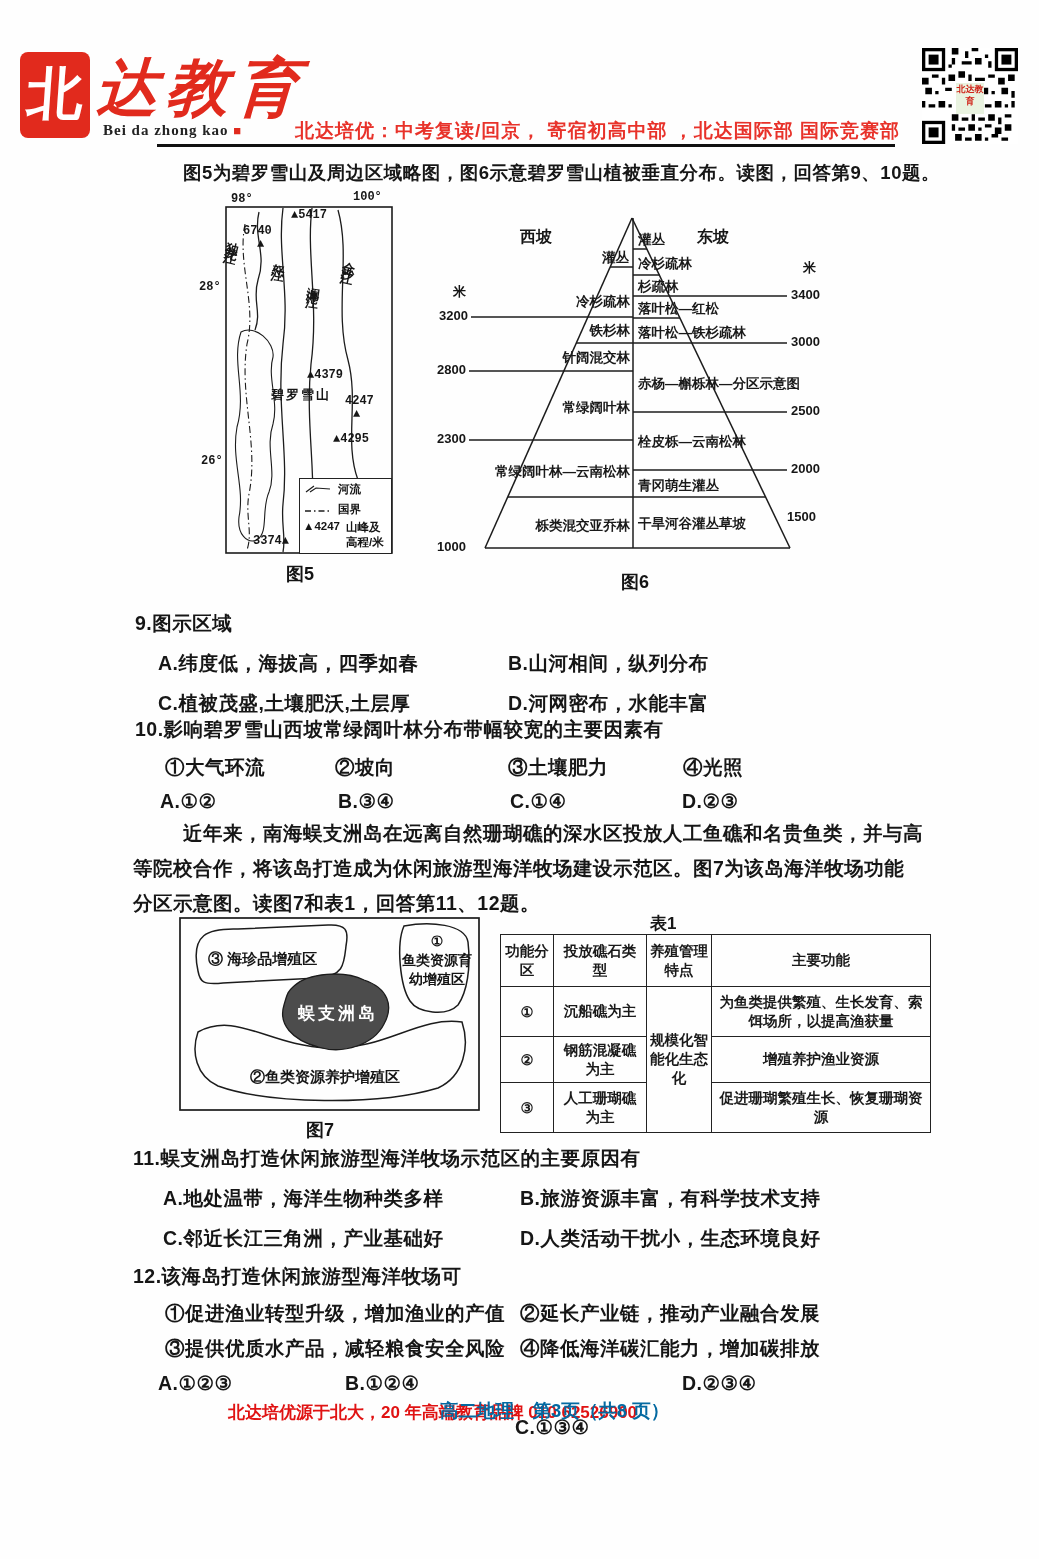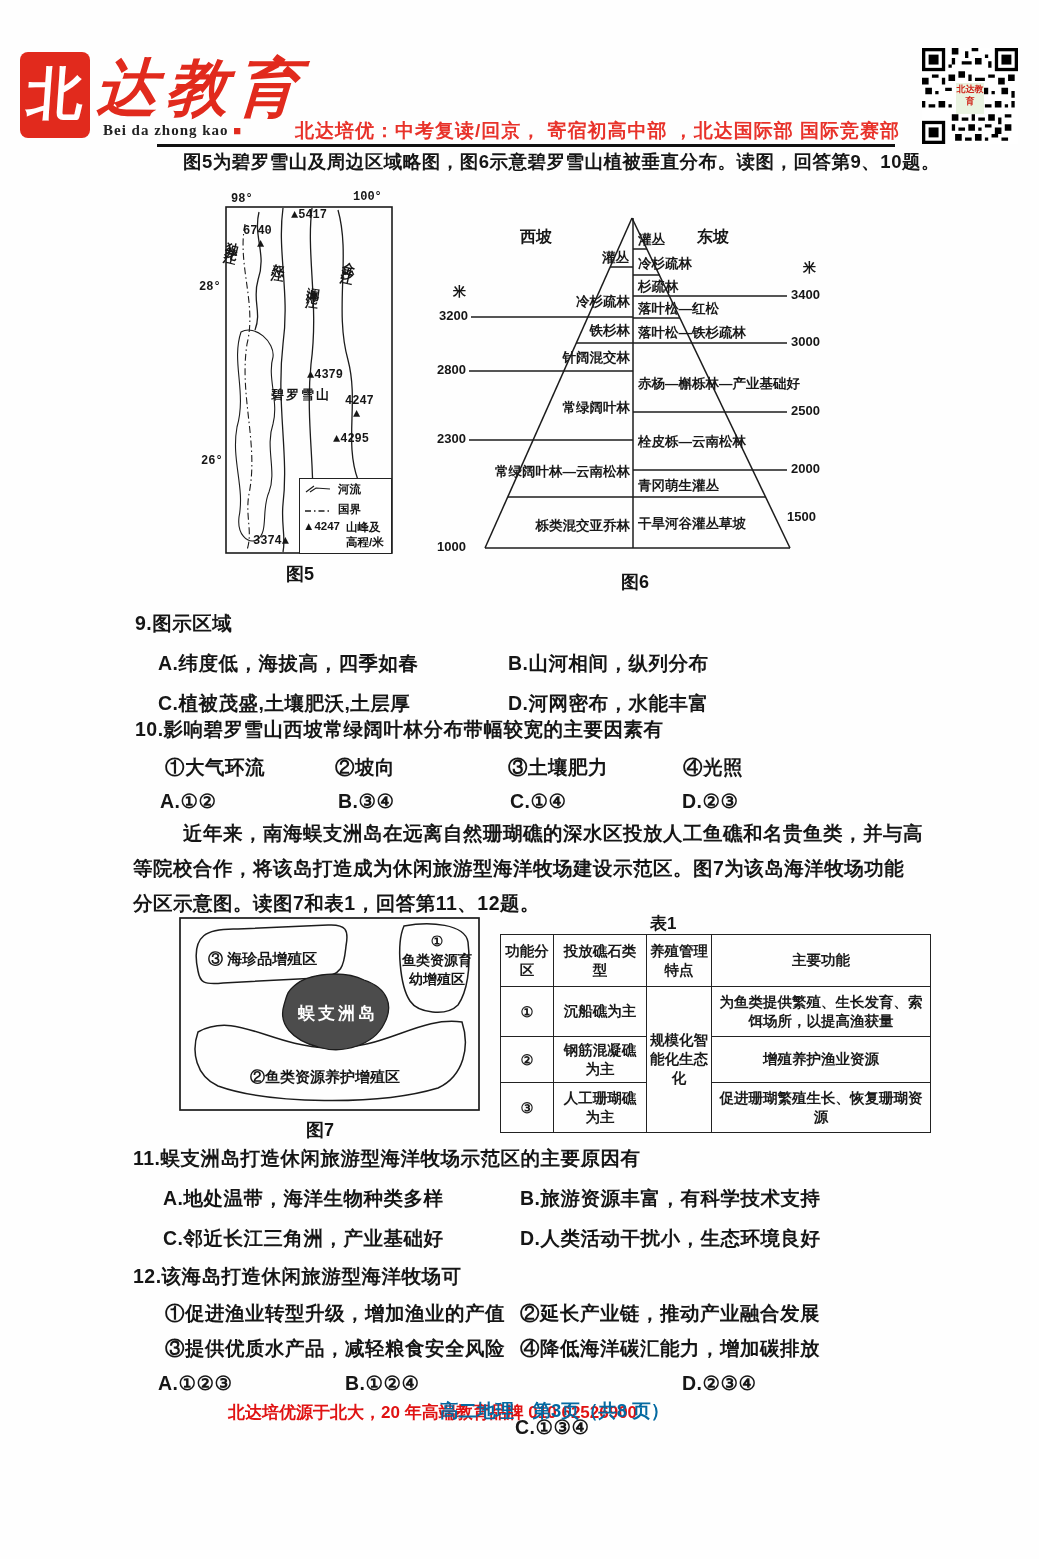--- a/index.html
+++ b/index.html
@@ -83,21 +83,21 @@
                  M0,16h1v2h-1z M2,17h2v1h-2z M5,16h2v2h-2z M8,17h1v1h-1z M19,17h2v1h-2z M22,16h2v2h-2z
                  M25,17h1v1h-1z M27,16h1v2h-1z M9,20h2v2h-2z M12,21h2v1h-2z M15,20h1v2h-1z M17,21h2v1h-2z
                  M20,20h2v2h-2z M23,21h1v2h-1z M25,20h2v1h-2z M9,23h1v2h-1z M11,24h2v1h-2z M14,23h2v2h-2z
                  M17,24h1v1h-1z M19,23h2v1h-2z M22,24h2v2h-2z M25,23h2v2h-2z M10,26h2v2h-2z M13,27h2v1h-2z
                  M16,26h2v2h-2z M19,27h1v1h-1z M21,26h2v1h-2z M24,27h2v1h-2z M8,5h1v1h-1z M20,4h1v2h-1z"></path>
       </g>
     </svg>
     <div class="qrbadge">北达教育</div>
   </div>
 
-  <div class="t body18" style="left:183px;top:149px;">图5为碧罗雪山及周边区域略图，图6示意碧罗雪山植被垂直分布。读图，回答第9、10题。</div>
+  <div class="t body18" style="left:183px;top:160px;">图5为碧罗雪山及周边区域略图，图6示意碧罗雪山植被垂直分布。读图，回答第9、10题。</div>
 
   <div class="abs" style="left:195px;top:192px;width:210px;height:400px;">
     <svg width="210" height="400" viewBox="0 0 210 400">
       <rect x="31" y="15" width="166" height="346" fill="none" stroke="#1c1c1c" stroke-width="1.6"></rect>
 
       <path d="M64,20 C58,45 72,62 63,88 C57,108 67,120 60,138" fill="none" stroke="#1c1c1c" stroke-width="1.3"></path>
       <path d="M88,16 C82,60 95,100 88,152 C81,212 94,262 88,312 C86,332 91,346 88,360" fill="none" stroke="#1c1c1c" stroke-width="1.3"></path>
       <path d="M117,16 C111,62 124,112 116,172 C110,232 122,282 117,343" fill="none" stroke="#1c1c1c" stroke-width="1.3"></path>
       <path d="M143,18 C156,64 139,118 153,168 C164,210 149,250 163,288 C168,300 180,302 196,300" fill="none" stroke="#1c1c1c" stroke-width="1.3"></path>
 
@@ -197,21 +197,21 @@
     <span class="zlab rlab" style="left:85px;top:144px;width:110px;">针阔混交林</span>
     <span class="zlab rlab" style="left:85px;top:194px;width:110px;">常绿阔叶林</span>
     <span class="zlab rlab" style="left:18px;top:258px;width:177px;">常绿阔叶林—云南松林</span>
     <span class="zlab rlab" style="left:60px;top:312px;width:135px;">栎类混交亚乔林</span>
     
     <span class="zlab" style="left:203px;top:26px;">灌丛</span>
     <span class="zlab" style="left:203px;top:50px;">冷杉疏林</span>
     <span class="zlab" style="left:203px;top:73px;">杉疏林</span>
     <span class="zlab" style="left:203px;top:95px;">落叶松—红松</span>
     <span class="zlab" style="left:203px;top:119px;">落叶松—铁杉疏林</span>
-    <span class="zlab" style="left:203px;top:170px;">赤杨—槲栎林—产业基础好</span>
+    <span class="zlab" style="left:203px;top:170px;">赤杨—槲栎林—分区示意图</span>
     <span class="zlab" style="left:203px;top:228px;">栓皮栎—云南松林</span>
     <span class="zlab" style="left:203px;top:272px;">青冈萌生灌丛</span>
     <span class="zlab" style="left:203px;top:310px;">干旱河谷灌丛草坡</span>
     <div class="caption abs" style="left:160px;top:365px;width:80px;">图6</div>
   </div>
 
   <div class="t body19" style="left:135px;top:610px;">9.图示区域</div>
   <div class="t body19" style="left:158px;top:650px;">A.纬度低，海拔高，四季如春</div>
   <div class="t body19" style="left:508px;top:650px;">B.山河相间，纵列分布</div>
   <div class="t body19" style="left:158px;top:690px;">C.植被茂盛,土壤肥沃,土层厚</div>

